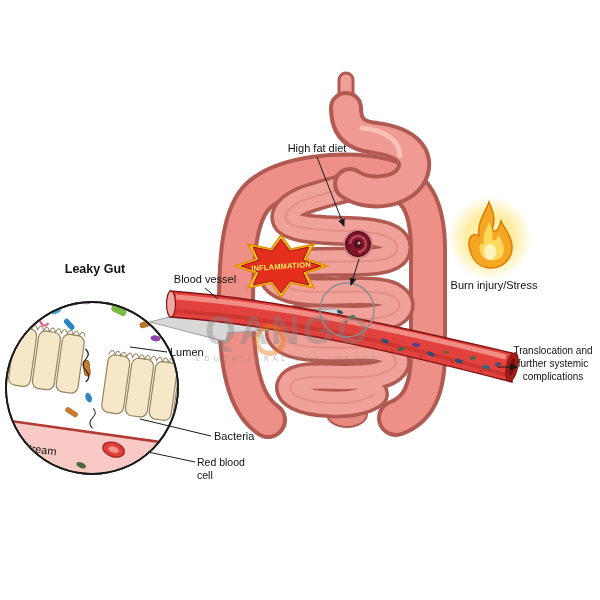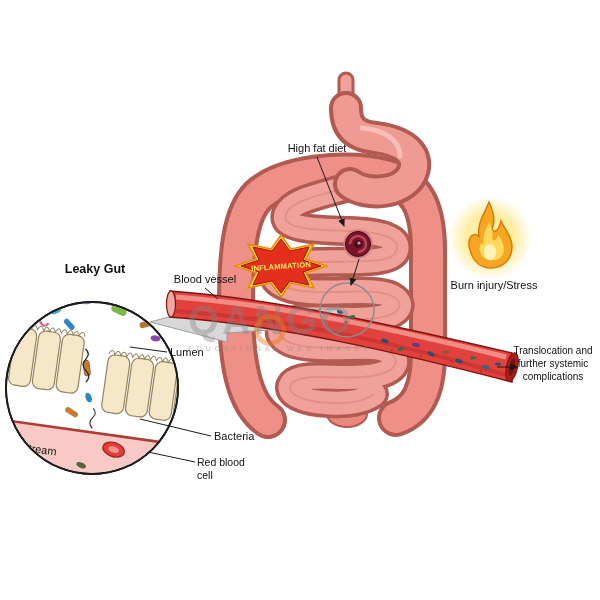--- a/index.html
+++ b/index.html
@@ -1,18 +1,18 @@
 <!DOCTYPE html>
 <html><head>
 <meta charset="utf-8">
 <style>
   html,body{margin:0;padding:0;background:#fff}
   .canvas{position:relative;width:600px;height:600px;background:#fff;overflow:hidden;font-family:"Liberation Sans",sans-serif}
   .canvas svg{position:absolute;left:0;top:0}
-  .watermark{position:absolute;left:188px;top:300px;width:200px;text-align:left;pointer-events:none}
+  .watermark{position:absolute;left:188px;top:310px;width:200px;text-align:center;pointer-events:none}
   .watermark .brand{font-size:40px;font-weight:bold;letter-spacing:3px;color:rgba(130,130,130,.38);line-height:1}
   .watermark .tagline{margin-top:5px;font-size:7px;letter-spacing:4px;color:rgba(140,140,140,.55)}
   .watermark .mark{position:absolute;left:66px;top:14px;width:22px;height:22px;border:5px solid rgba(232,122,28,.45);border-radius:50%}
 </style>
 </head>
 <body>
 
 <div class="canvas">
   <svg width="600" height="600" viewBox="0 0 600 600">
     <defs>

